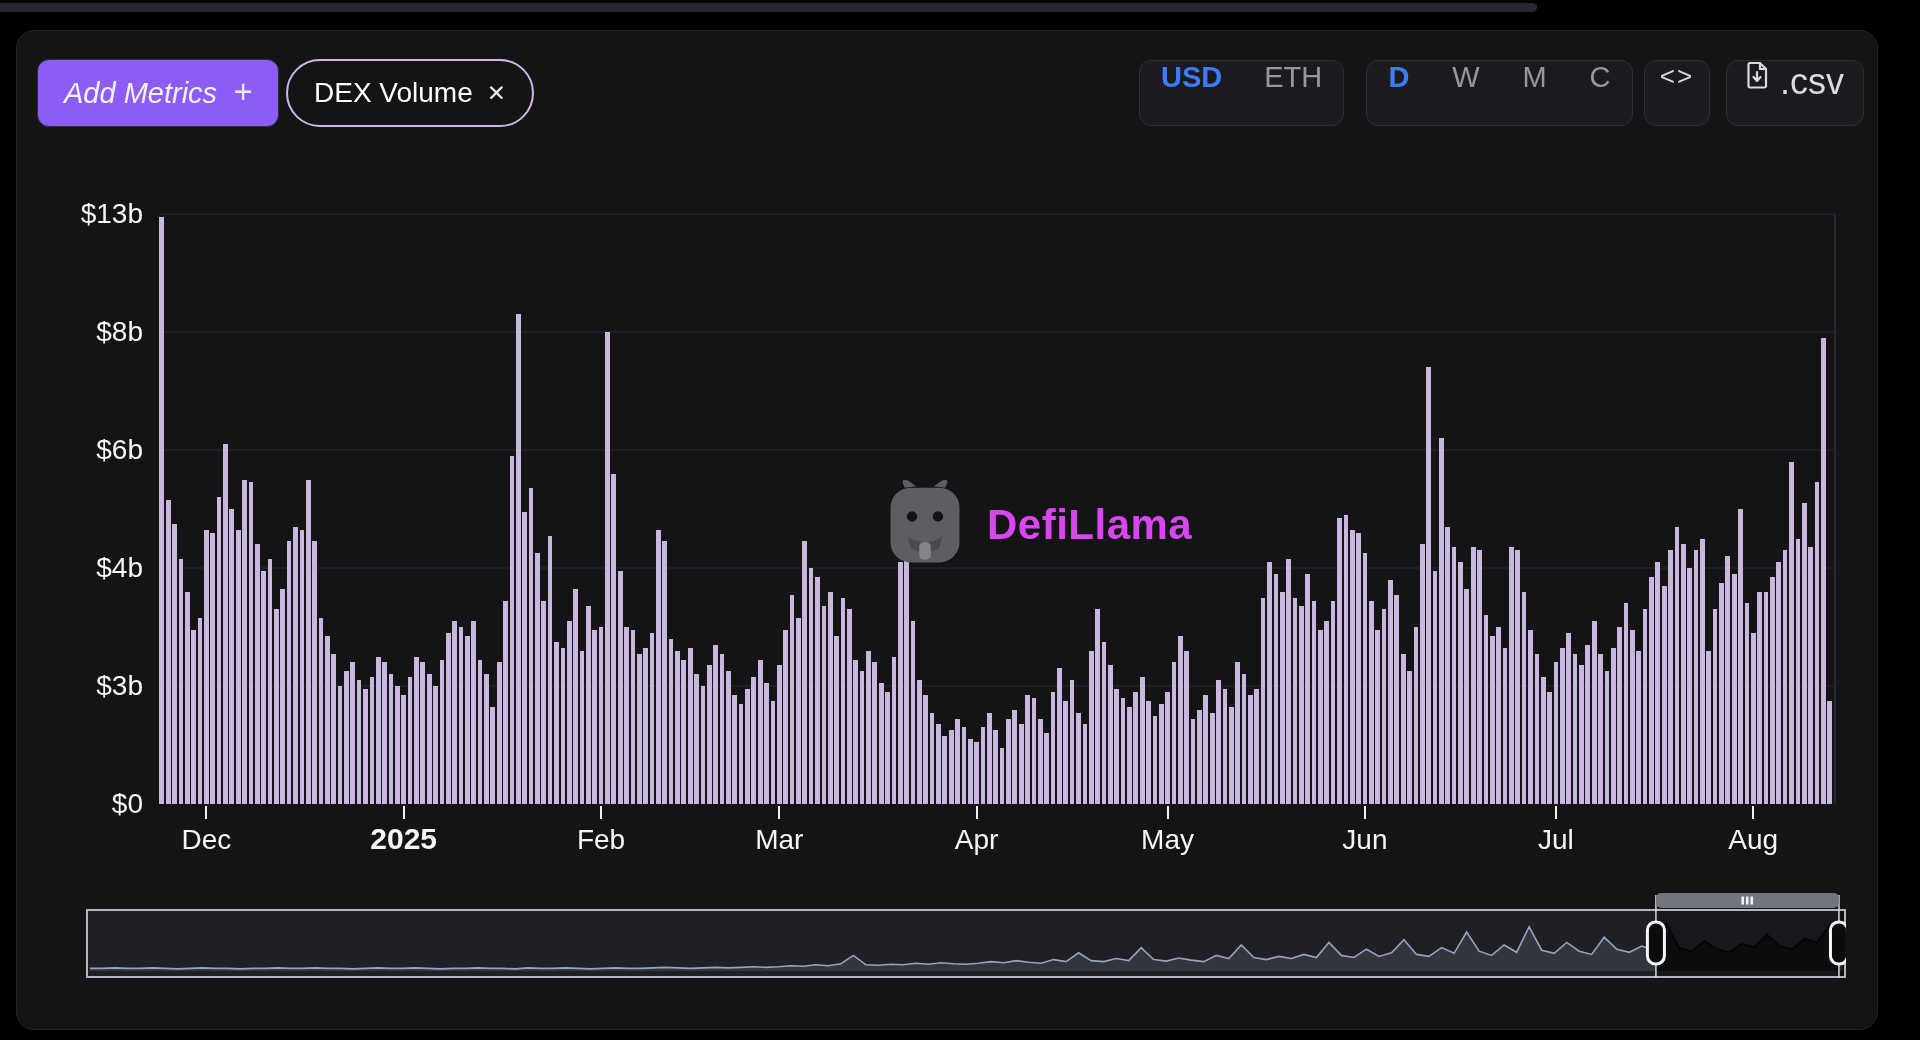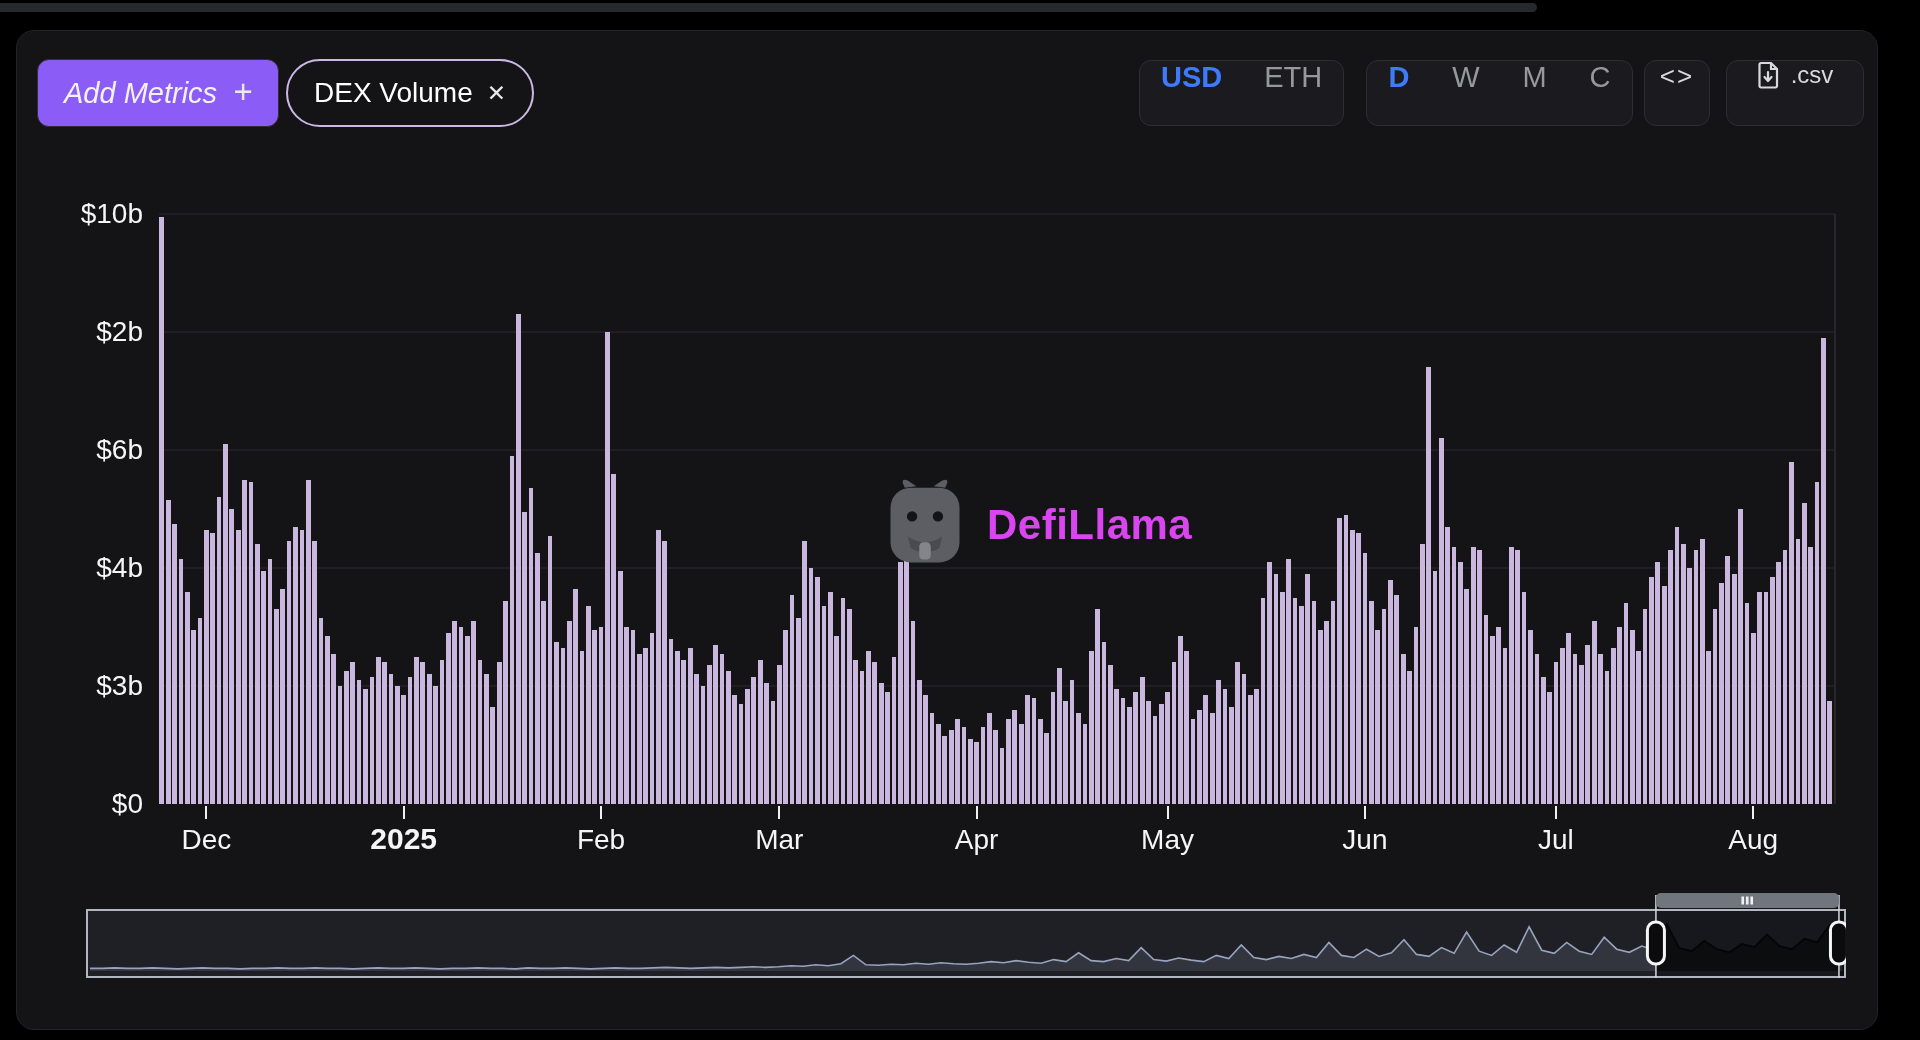--- a/index.html
+++ b/index.html
@@ -24,21 +24,21 @@
 
   .seg-group { position:absolute; top:29px; height:66px; display:flex; 
                background:#1b1b1f; border:1.5px solid #2d2d33; border-radius:12px; }
   .seg { padding:0 21px; font-size:29px; color:#97989d; cursor:pointer; }
   .seg.active { color:var(--accent); font-weight:600; }
   .g-currency { left:1122px; }
   .g-interval { left:1349px; width:267px; justify-content:space-around; }
   .g-interval .seg { padding:0 14px; }
   .g-embed { left:1627px; width:66px; justify-content:center; }
   .g-embed .seg { padding:0; color:#d9dadc; font-size:26px; letter-spacing:2px; }
-  .g-csv { left:1709px; width:138px; justify-content:center; gap:10px; color:#d9dadc; font-size:24px; cursor:pointer; }
+  .g-csv { left:1709px; width:138px; justify-content:center; gap:10px; color:#d9dadc; font-size:36px; cursor:pointer; }
 
   
   .watermark { position:absolute; left:862px; top:448px; display:flex; align-items:center; gap:16px; }
   .watermark .wm-text { color:#d946ef; font-size:42px; font-weight:700; letter-spacing:0.5px; }
 
   
   .ylab { position:absolute; left:0; width:126px; height:34px; text-align:right;
           color:#f5f5f6; font-size:28px; line-height:34px; }
   .chart-svg { position:absolute; left:0; top:0; }
   .brush-svg { position:absolute; left:69px; top:858px; }
@@ -75,22 +75,22 @@
   <div class="seg-group g-csv">
     <svg width="24" height="28" viewBox="0 0 24 28">
       <path d="M4 2 h10 l6 6 v17 a1.5 1.5 0 0 1 -1.5 1.5 h-14.5 a1.5 1.5 0 0 1 -1.5 -1.5 v-21.5 a1.5 1.5 0 0 1 1.5 -1.5 z" fill="none" stroke="#d9dadc" stroke-width="2.2"></path>
       <path d="M14 2 v6 h6" fill="none" stroke="#d9dadc" stroke-width="2.2"></path>
       <path d="M11 11 v8 M7.5 16 l3.5 4 3.5 -4" fill="none" stroke="#d9dadc" stroke-width="2.2" stroke-linecap="round" stroke-linejoin="round"></path>
     </svg>
     <span>.csv</span>
   </div>
 
   <div>
-      <div class="ylab" style="top: 166px;">$10b</div>
-      <div class="ylab" style="top: 284px;">$2b</div>
+      <div class="ylab" style="top: 166px;">$13b</div>
+      <div class="ylab" style="top: 284px;">$8b</div>
       <div class="ylab" style="top: 402px;">$6b</div>
       <div class="ylab" style="top: 520px; padding-left: 12px;">$4b</div>
       <div class="ylab" style="top: 638px;">$3b</div>
       <div class="ylab" style="top: 756px;">$0</div>
     </div>
 
   <svg class="chart-svg" width="1862" height="1000" viewBox="0 0 1862 1000" shape-rendering="crispEdges">
       <line x1="142.4" x2="1818" y1="183" y2="183" stroke="#1f1f23" stroke-width="1.5"></line>
       <line x1="142.4" x2="1818" y1="301" y2="301" stroke="#1f1f23" stroke-width="1.5"></line>
       <line x1="142.4" x2="1818" y1="419" y2="419" stroke="#1f1f23" stroke-width="1.5"></line>

